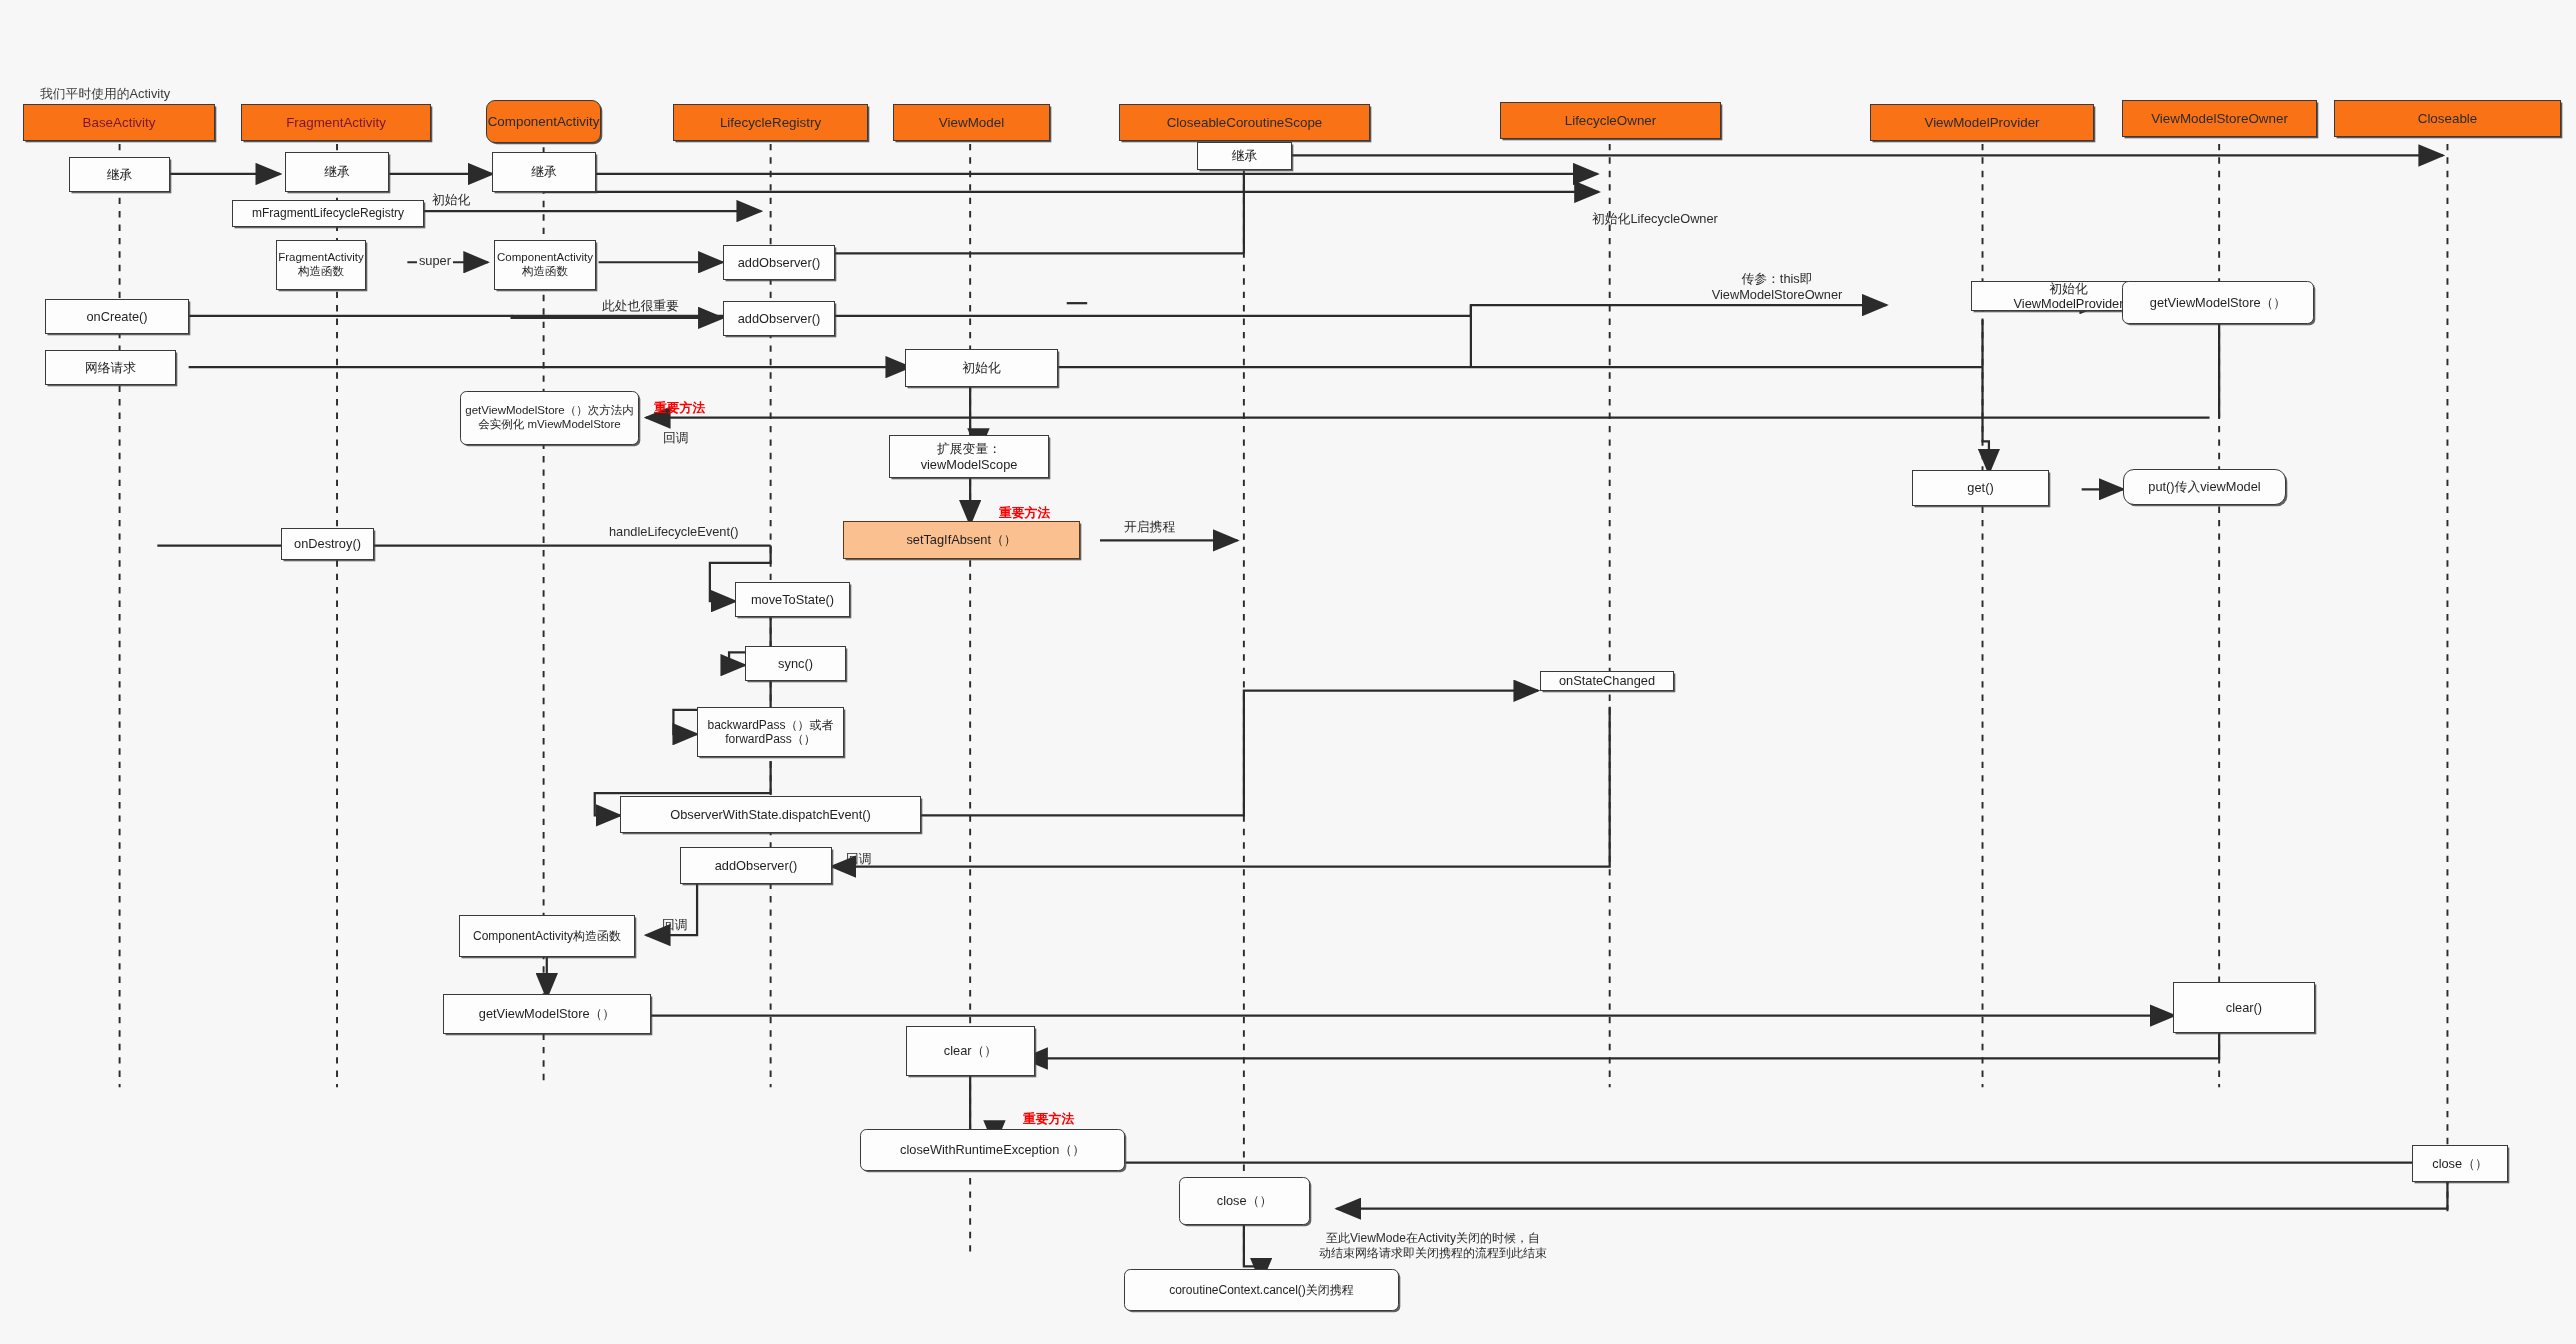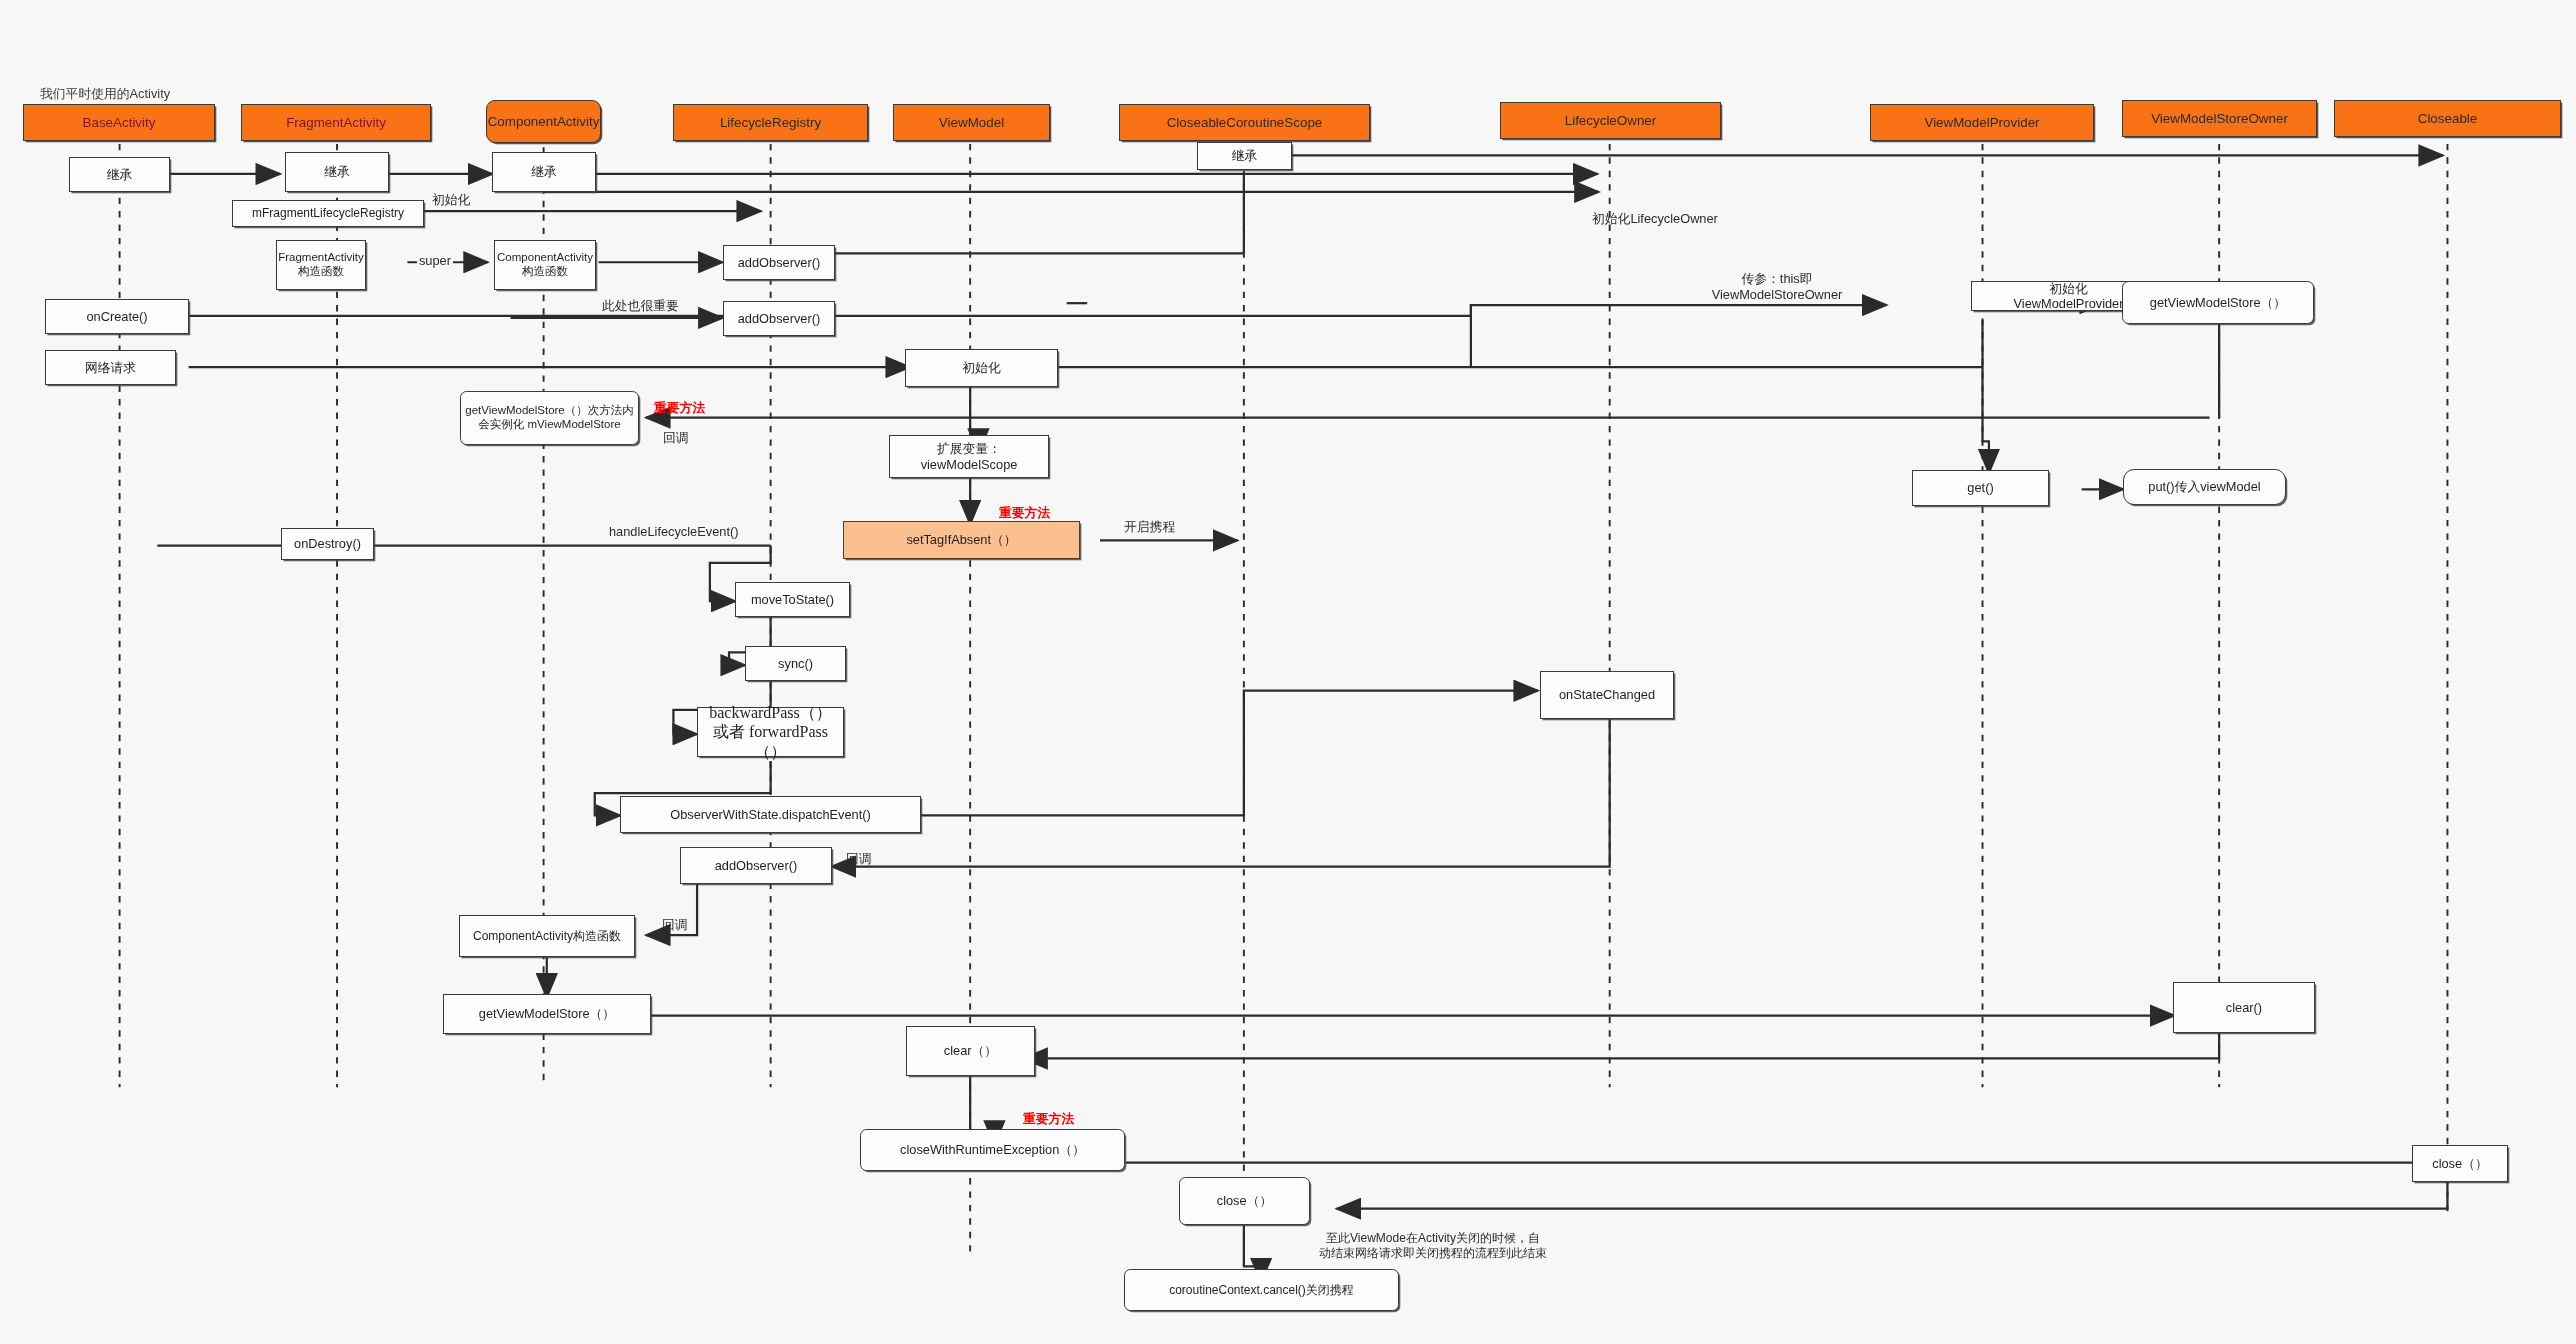--- a/index.html
+++ b/index.html
@@ -285,24 +285,24 @@
 
   <div class="node" style="left:735px;top:582px;width:115px;height:35px;">
     <span>moveToState()</span>
     </div>
 
   <div class="node" style="left:745px;top:646px;width:101px;height:35px;">
     <span>sync()</span>
     </div>
 
   <div class="node" style="left:697px;top:707px;width:147px;height:50px;">
-    <span style="font-size:16px;font-family:Liberation Serif, serif;">backwardPass（）或者 forwardPass（）</span>
-    </div>
-
-  <div class="node" style="left:1540px;top:671px;width:134px;height:48px;">
+    <span style="font-size:12px;">backwardPass（）或者 forwardPass（）</span>
+    </div>
+
+  <div class="node" style="left:1540px;top:671px;width:134px;height:20px;">
     <span>onStateChanged</span>
     </div>
 
   <div class="node" style="left:620px;top:796px;width:301px;height:37px;">
     <span>ObserverWithState.dispatchEvent()</span>
     </div>
 
   <div class="node" style="left:680px;top:847px;width:152px;height:37px;">
     <span>addObserver()</span>
     </div>

